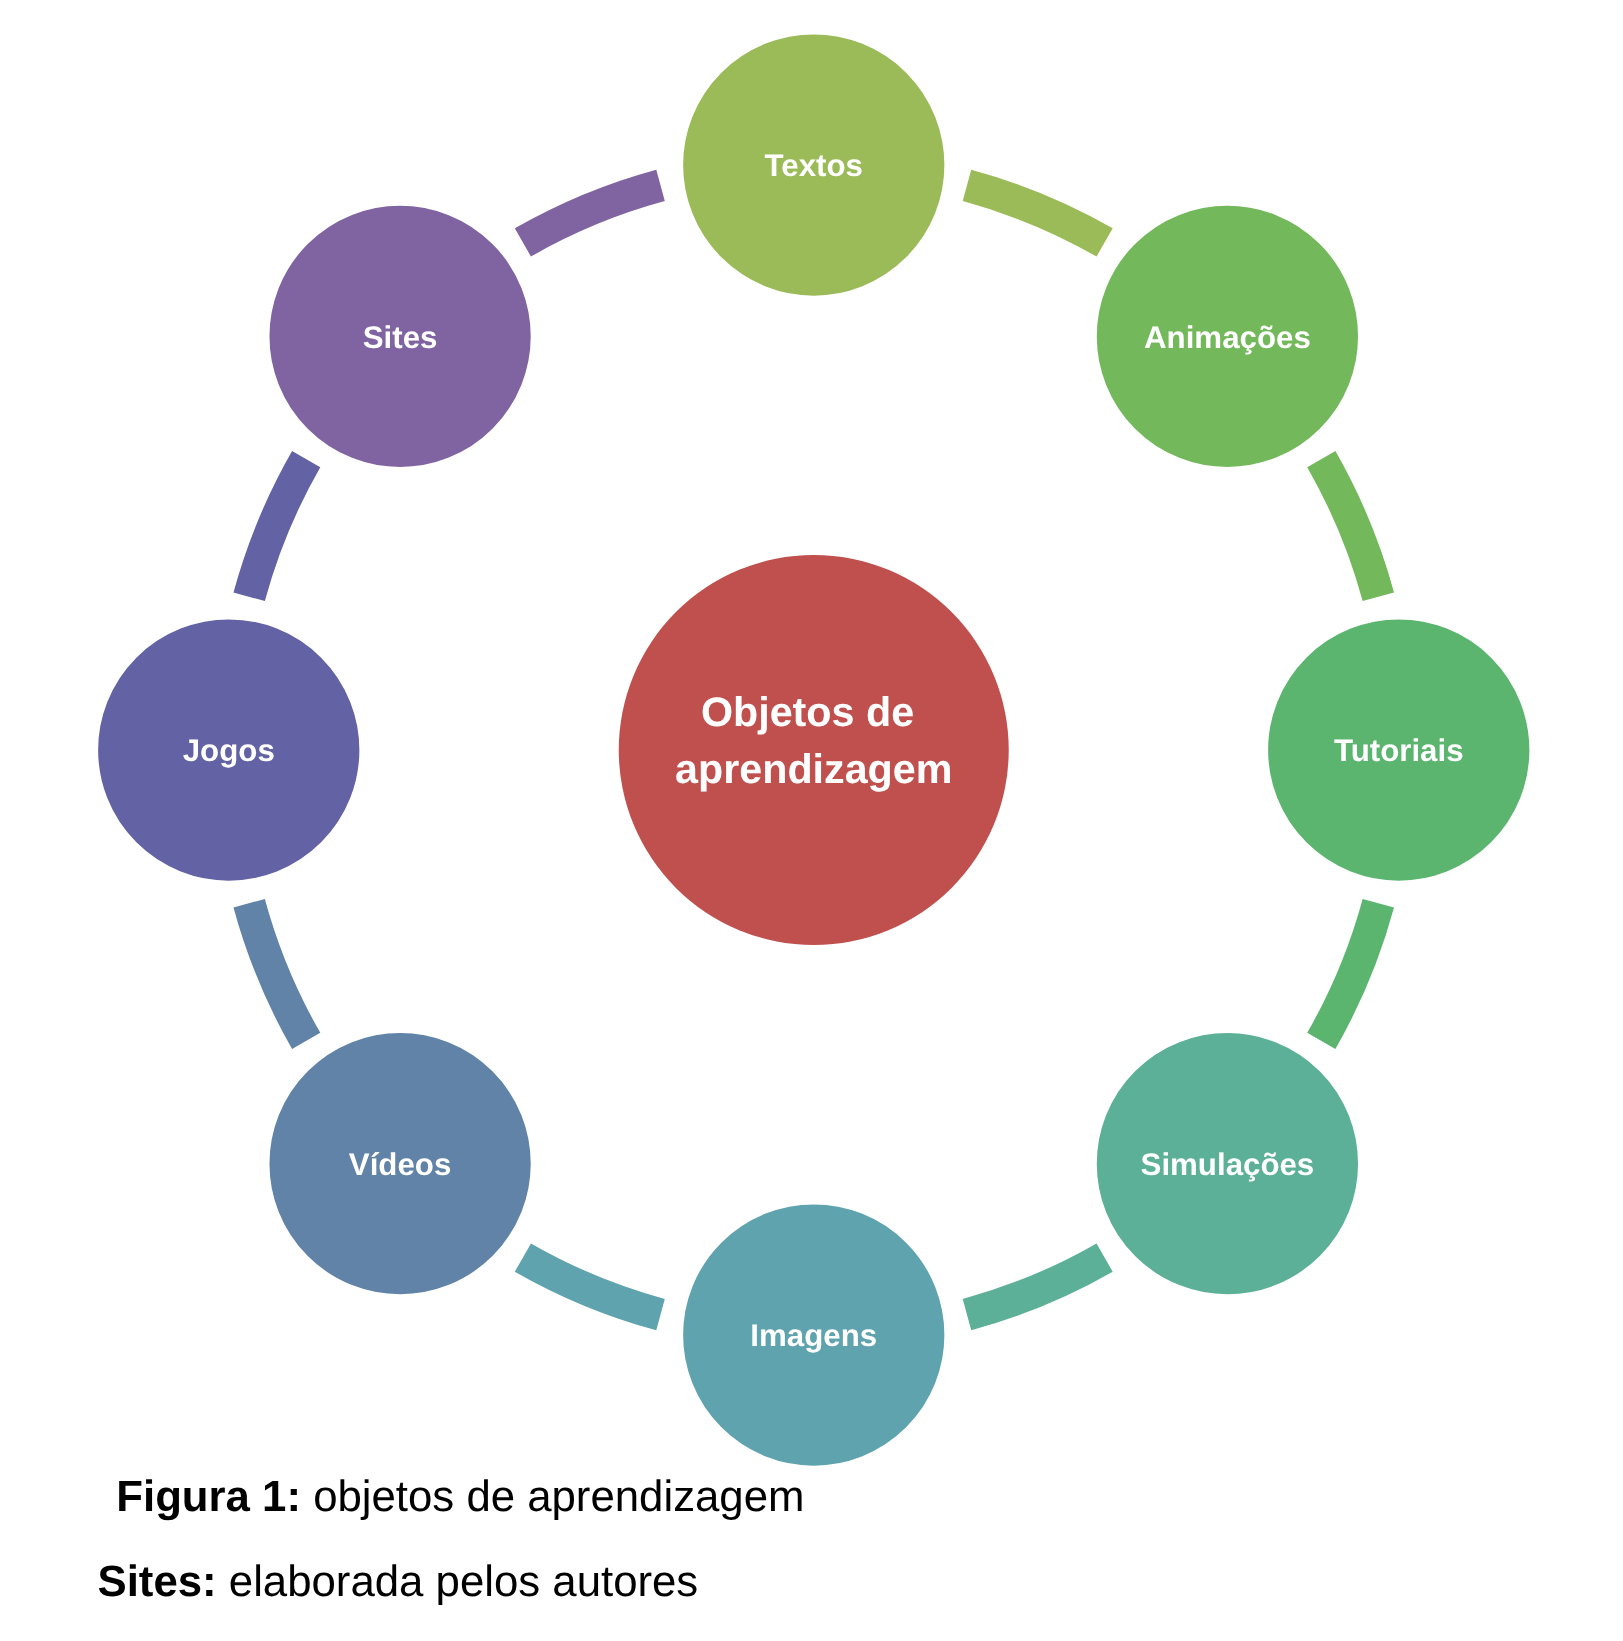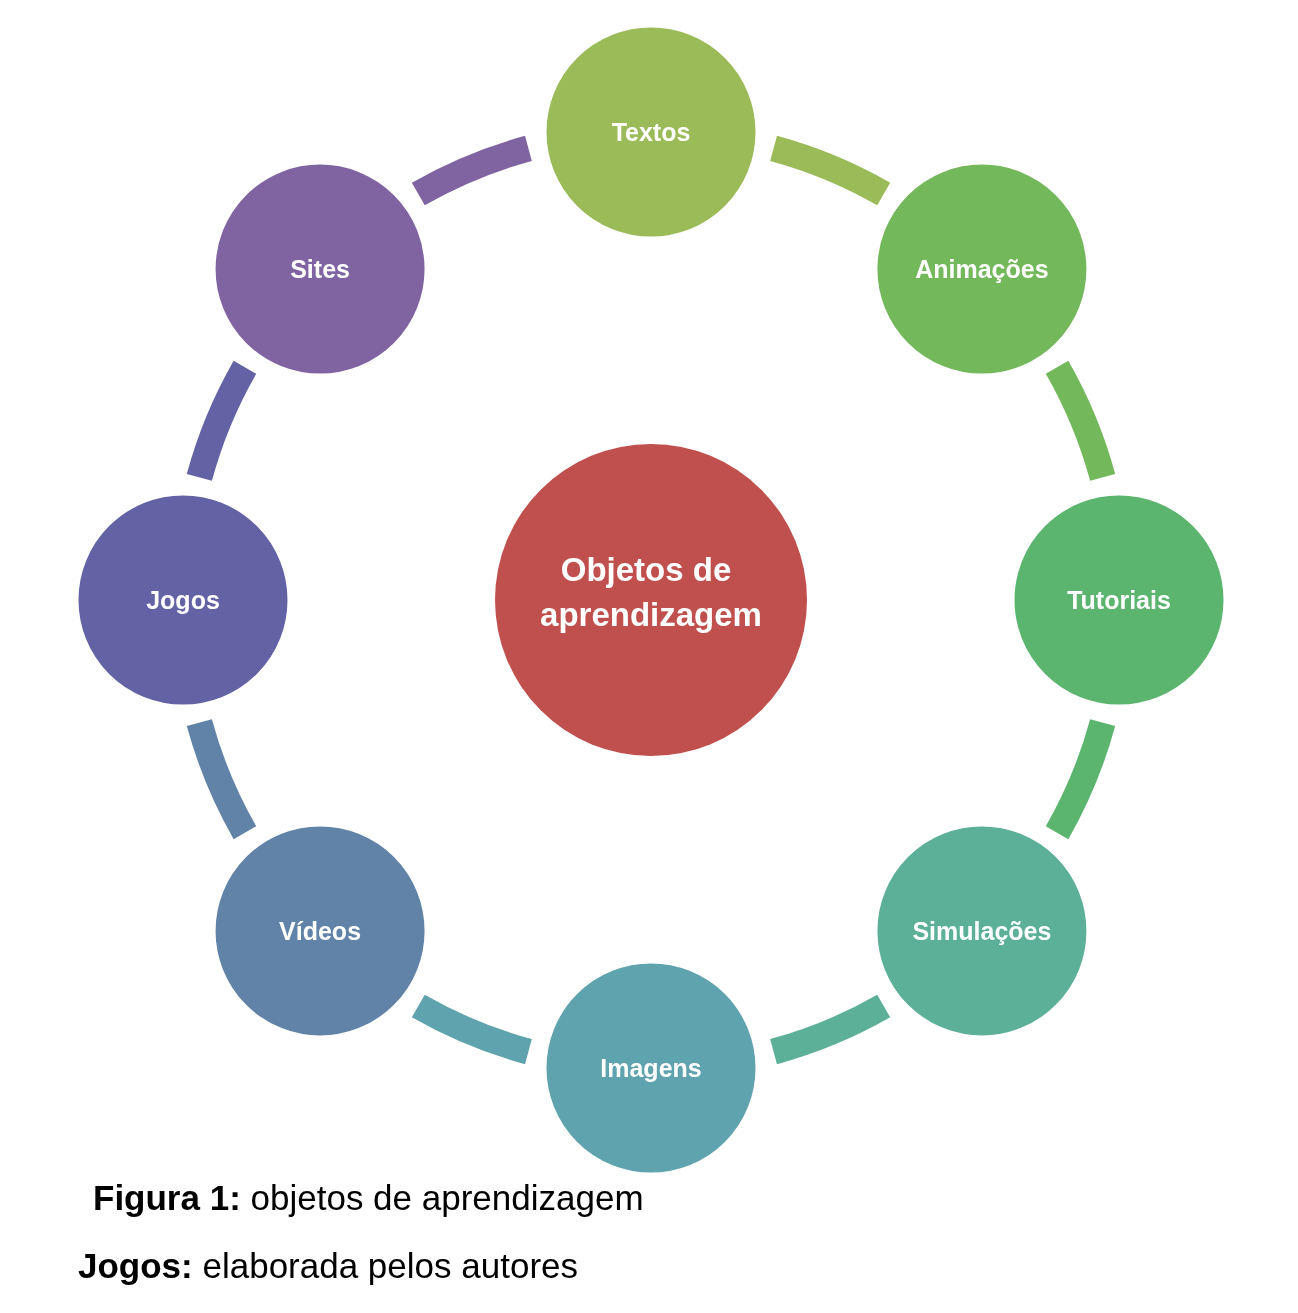--- a/index.html
+++ b/index.html
@@ -61,13 +61,13 @@
       </g>
     </g>
   <g>
     <circle id="center-circle" cx="651" cy="600" r="156" fill="#C0504D"></circle>
     <text class="center-label" x="646" y="581" text-anchor="middle">Objetos de</text>
     <text class="center-label" x="651" y="626" text-anchor="middle">aprendizagem</text>
   </g>
 </svg>
 
 <div id="cap1" class="caption"><b>Figura 1:</b><span> objetos de aprendizagem</span></div>
-<div id="cap2" class="caption"><b>Jogos:</b><span> elaborada pelos autores</span></div>
+<div id="cap2" class="caption"><b>Sites:</b><span> elaborada pelos autores</span></div>
 
 </body></html>

